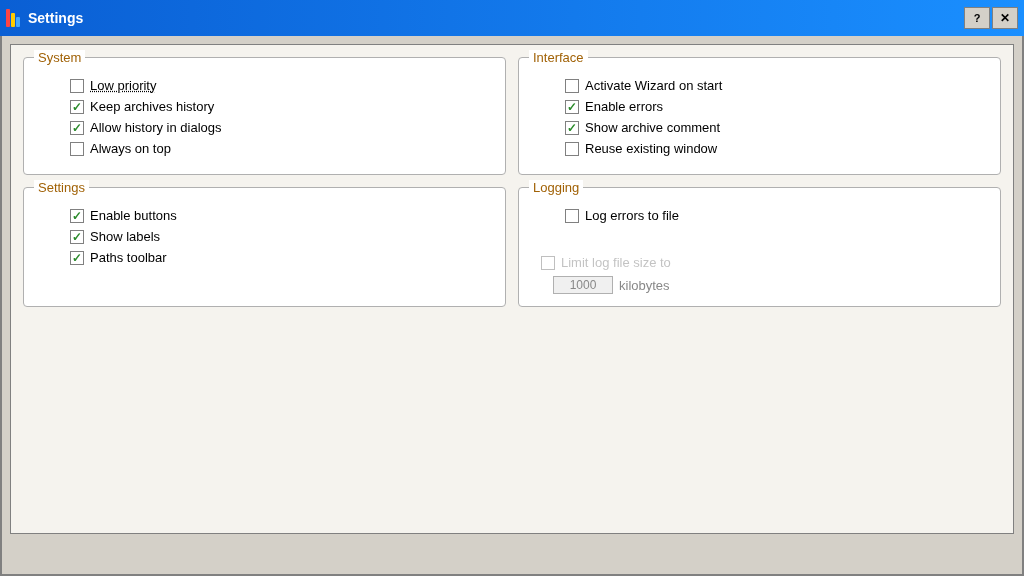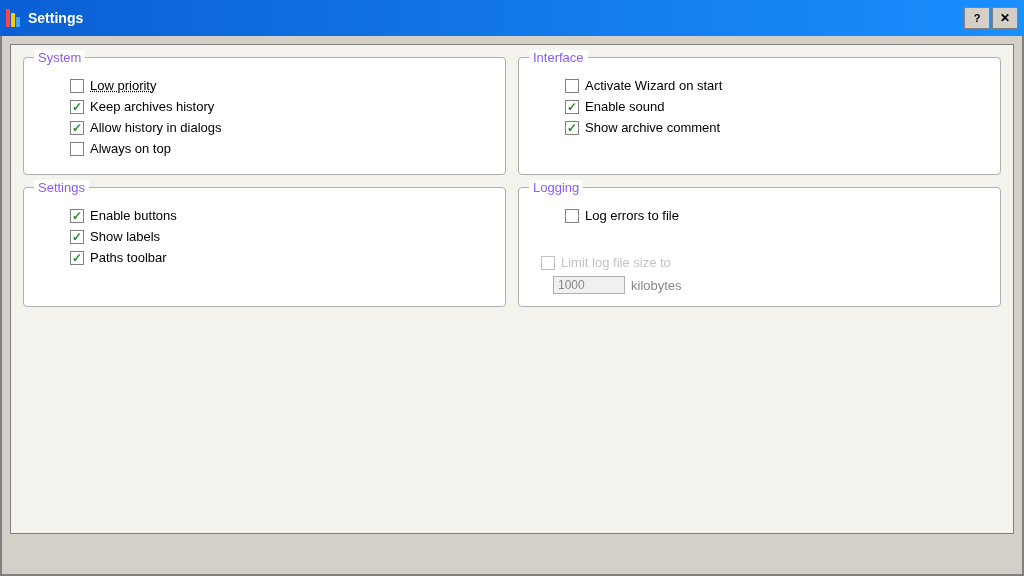--- a/index.html
+++ b/index.html
@@ -110,21 +110,21 @@
       padding: 10px 14px 12px;
       background: white;
       position: relative;
     }
     .section-title {
       position: absolute;
       top: -8px;
       left: 10px;
       background: white;
       padding: 0 4px;
-      color: #8b5cf6;
+      color: #a16207;
       font-size: 13px;
       font-weight: normal;
     }
 
     
     .checkbox-row {
       display: flex;
       align-items: center;
       gap: 6px;
       margin: 6px 0;
@@ -164,27 +164,27 @@
 
     
     .log-input-row {
       display: flex;
       align-items: center;
       gap: 6px;
       margin-top: 4px;
       padding-left: 20px;
     }
     .log-input {
-      width: 72px;
+      width: 60px;
       border: 1px solid #b0b0b0;
       background: #f0f0f0;
       padding: 1px 4px;
       font-size: 12px;
       color: #888;
-      text-align: left;
+      text-align: center;
     }
     .log-label-dim {
       color: #888;
       font-size: 13px;
     }
 
     
     .winrar-icon {
       display: flex;
       gap: 1px;
@@ -246,27 +246,31 @@
       <div class="section">
         <span class="section-title">Interface</span>
         <div class="checkbox-row">
           <div class="cb-box"></div>
           <span class="cb-label">Activate Wizard on start</span>
         </div>
         <div class="checkbox-row">
           <div class="cb-box checked">
               <span class="cb-check">✓</span>
             </div>
-          <span class="cb-label">Enable sound</span>
+          <span class="cb-label">Enable errors</span>
         </div>
         <div class="checkbox-row">
           <div class="cb-box checked">
               <span class="cb-check">✓</span>
             </div>
           <span class="cb-label">Show archive comment</span>
+        </div>
+        <div class="checkbox-row">
+          <div class="cb-box"></div>
+          <span class="cb-label">Reuse existing window</span>
         </div>
       </div>
 
       <div class="section">
         <span class="section-title">Settings</span>
         <div class="checkbox-row">
           <div class="cb-box checked">
               <span class="cb-check">✓</span>
             </div>
           <span class="cb-label">Enable buttons</span>

